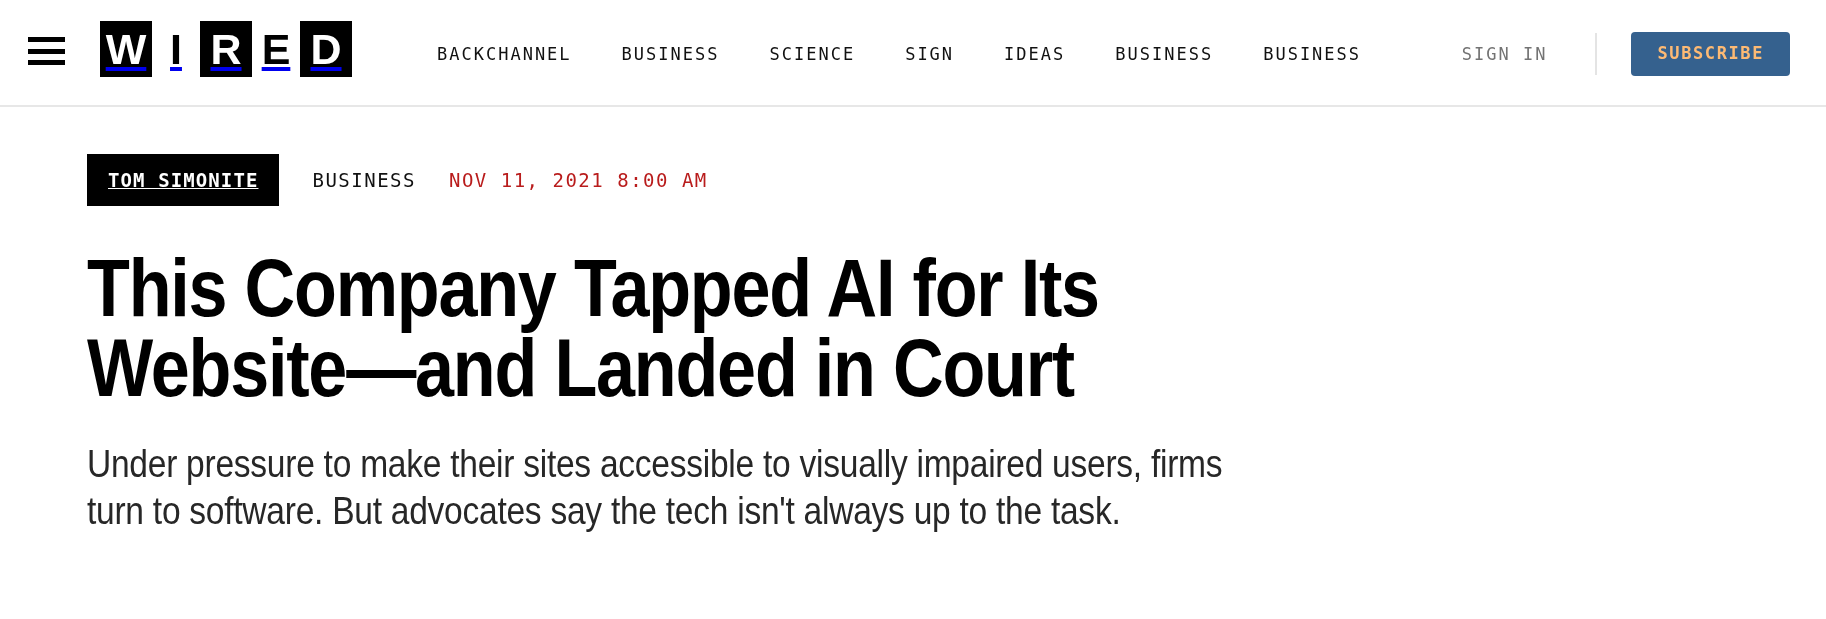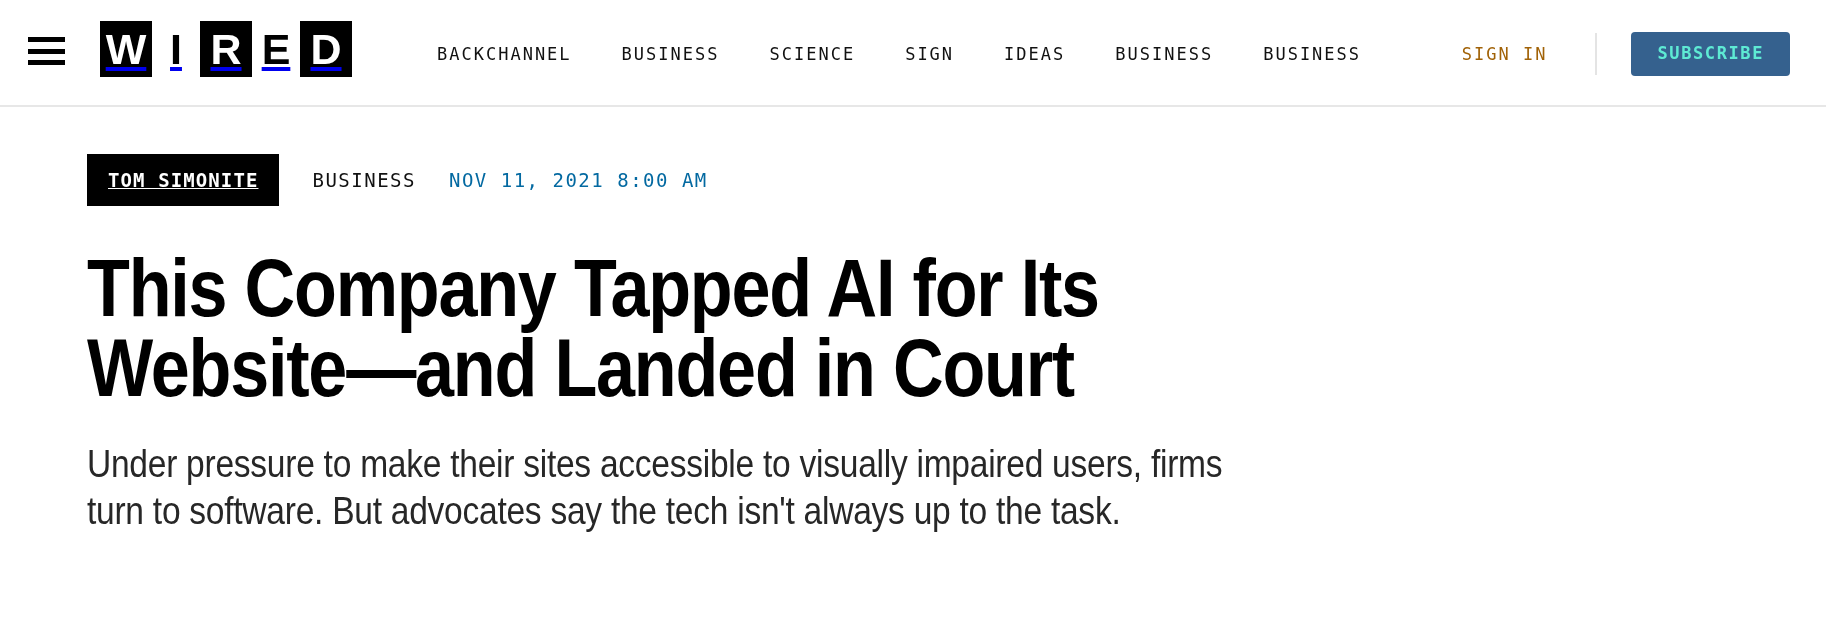--- a/index.html
+++ b/index.html
@@ -107,39 +107,39 @@
     right: 36px;
     top: 0;
     height: 107px;
     display: flex;
     align-items: center;
   }
   .signin-link {
     font-family: "DejaVu Sans Mono", "Liberation Mono", monospace;
     font-size: 17px;
     letter-spacing: 2.0px;
-    color: #a16207;
+    color: #737373;
     text-decoration: none;
     white-space: nowrap;
     cursor: pointer;
     padding: 6px 4px;
     text-align: center;
   }
   .nav-divider {
     width: 2px;
     height: 42px;
     background: #e4e4e4;
     margin: 0 34px 0 44px;
   }
   .subscribe-btn {
     font-family: "DejaVu Sans Mono", "Liberation Mono", monospace;
     font-size: 17px;
     font-weight: 700;
     letter-spacing: 1.6px;
-    color: #5eead4;
+    color: #fdba74;
     background: #35618e;
     border: none;
     border-radius: 4px;
     padding: 13px 26px 14px 26px;
     cursor: pointer;
     white-space: nowrap;
     line-height: 1;
   }
 
   
@@ -182,21 +182,21 @@
     letter-spacing: 1.5px;
     color: #111111;
     text-decoration: none;
     cursor: pointer;
     white-space: nowrap;
   }
   .byline-date {
     font-family: "DejaVu Sans Mono", "Liberation Mono", monospace;
     font-size: 19px;
     letter-spacing: 1.5px;
-    color: #0369a1;
+    color: #b91c1c;
     white-space: nowrap;
   }
 
   .headline {
     margin-top: 42px;
     font-family: "Liberation Sans Narrow", "Liberation Sans", sans-serif;
     font-weight: 700;
     font-size: 82px;
     line-height: 0.98;
     letter-spacing: -1.4px;

